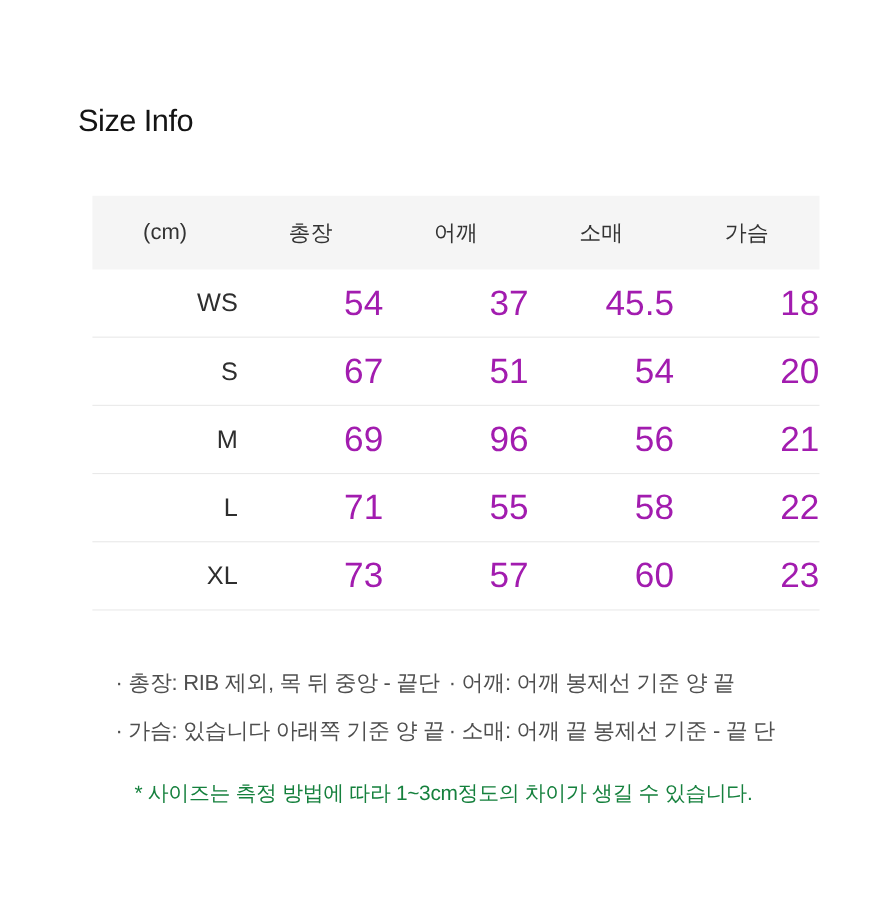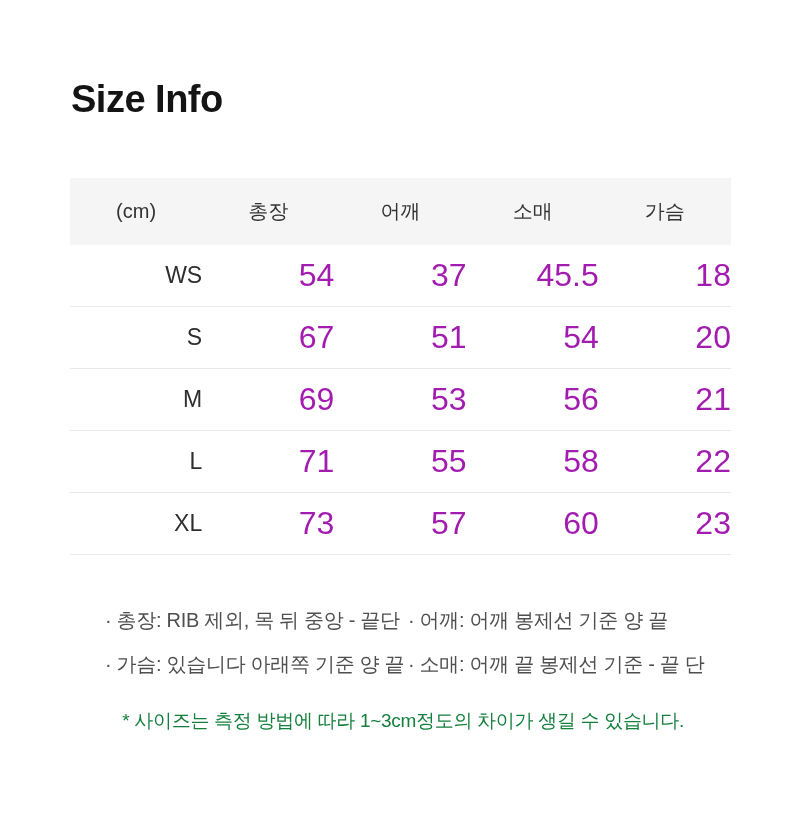--- a/index.html
+++ b/index.html
@@ -9,30 +9,30 @@
     height: 818px;
     font-family: "Liberation Sans", "DejaVu Sans", sans-serif;
     color: #222;
     overflow: hidden;
   }
   .page { width: 800px; height: 818px; position: relative; }
 
   .page-title {
     position: absolute;
     left: 71px;
-    top: 78px;
-    font-size: 38px;
-    font-weight: 700;
+    top: 94px;
+    font-size: 28px;
+    font-weight: 400;
     letter-spacing: -0.5px;
     color: #141414;
   }
 
   .size-table {
     position: absolute;
-    left: 70px;
+    left: 84px;
     top: 178px;
     width: 661px;
   }
   .table-header {
     display: flex;
     align-items: center;
     height: 67px;
     background: #f5f5f5;
   }
   .table-header .cell {
@@ -114,21 +114,21 @@
         <div class="table-row">
           <div class="cell size-label">S</div>
           <div class="cell value">67</div>
           <div class="cell value">51</div>
           <div class="cell value">54</div>
           <div class="cell value">20</div>
         </div>
         <div class="table-row">
           <div class="cell size-label">M</div>
           <div class="cell value">69</div>
-          <div class="cell value">53</div>
+          <div class="cell value">96</div>
           <div class="cell value">56</div>
           <div class="cell value">21</div>
         </div>
         <div class="table-row">
           <div class="cell size-label">L</div>
           <div class="cell value">71</div>
           <div class="cell value">55</div>
           <div class="cell value">58</div>
           <div class="cell value">22</div>
         </div>

